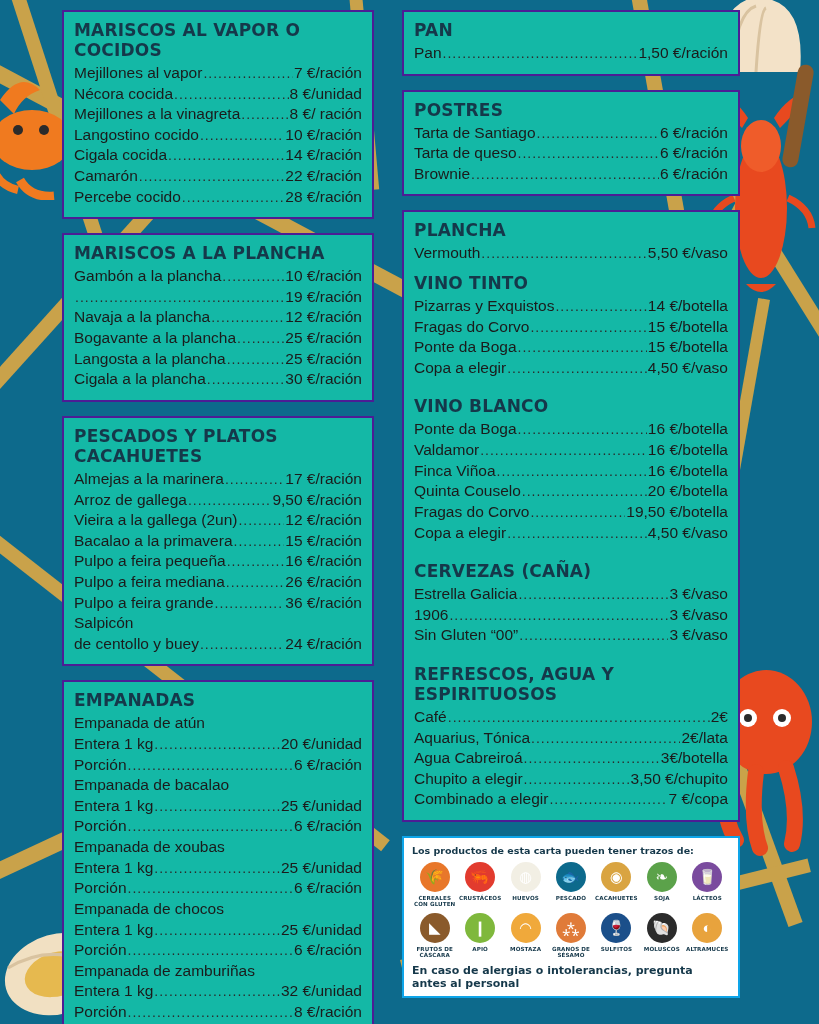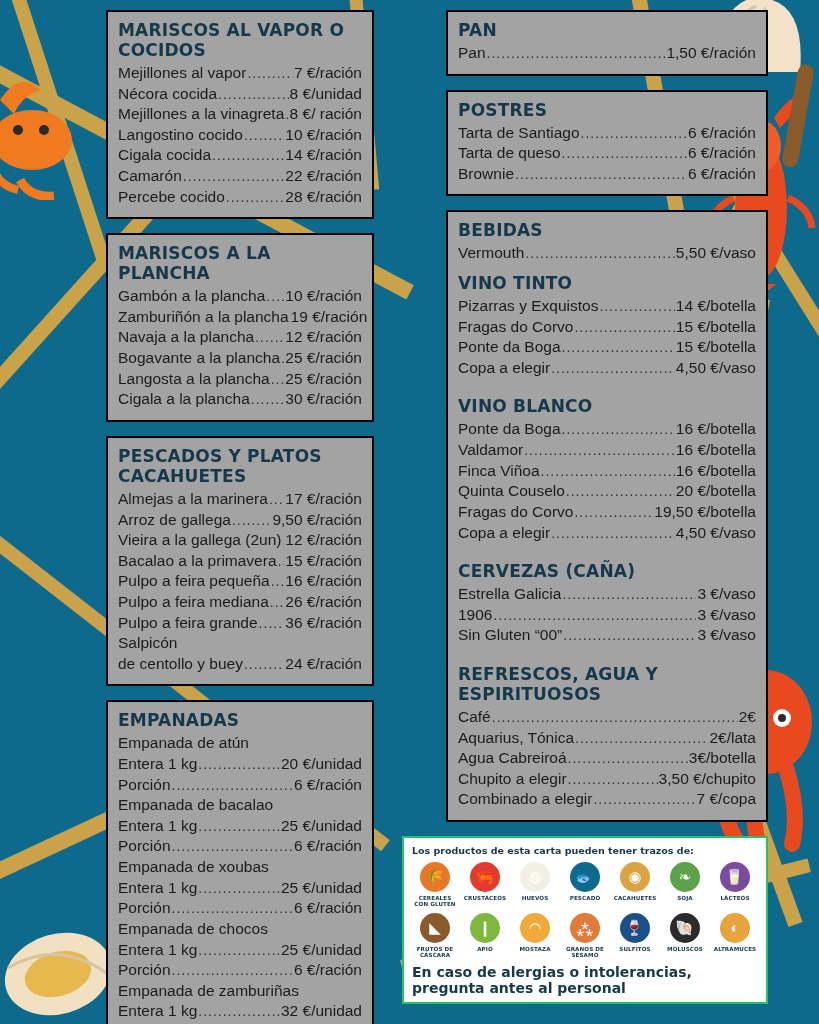--- a/index.html
+++ b/index.html
@@ -19,28 +19,27 @@
     transform-origin: top left;
     opacity:1;
   }
   
   .critter { position:absolute; z-index:1; }
 
   .sheet { position:absolute; inset:0; z-index:3; }
 
   .col { position:absolute; }
   .col-left { left:62px; top:10px; width:312px; }
-  .col-right { left:402px; top:10px; width:366px; }
+  .col-right { left:402px; top:10px; width:338px; }
 
   .card {
-    background:#a3a3a3;
-    border:2px solid #000000;
+    background:#14b8a6;
+    border:2px solid #4c1d95;
     padding:8px 10px 10px 10px;
     margin-bottom:14px;
-    margin-left:44px;
   }
 
   h2 {
     font-family:"DejaVu Sans", sans-serif;
     font-size:17px;
     font-weight:bold;
     color:#15384a;
     margin:0 0 3px 0;
     letter-spacing:0.2px;
   }
@@ -64,29 +63,29 @@
     margin:0 1px;
     font-size:14px;
   }
   .item .pr { flex:0 0 auto; }
   .item.plain { display:block; }
   .spacer { height:9px; }
 
   
   .allerg {
     background:#ffffff;
-    border:2px solid #22c55e;
+    border:2px solid #0ea5e9;
     padding:7px 8px 6px 8px;
   }
   .allerg .head {
     font-size:9.5px; font-weight:bold; color:#15384a; margin-bottom:6px;
     font-family:"DejaVu Sans", sans-serif;
   }
   .allerg .foot {
-    font-size:14px; font-weight:bold; color:#15384a; margin-top:4px;
+    font-size:11px; font-weight:bold; color:#15384a; margin-top:4px;
     font-family:"DejaVu Sans", sans-serif;
   }
   .arow { display:flex; justify-content:space-between; margin-bottom:5px; }
   .acell { width:46px; text-align:center; }
   .acircle {
     width:30px; height:30px; border-radius:50%;
     margin:0 auto 3px auto;
     display:flex; align-items:center; justify-content:center;
     color:#fff; font-size:15px;
   }
@@ -200,21 +199,20 @@
         </div>
       </div>
       <div class="card">
         <h2>MARISCOS A LA PLANCHA</h2>
         <div class="item">
           <span class="nm">Gambón a la plancha</span>
           <span class="dots">........................................................................................................................</span>
           <span class="pr">10 €/ración</span>
         </div>
         <div class="item">
-          <span class="nm">Zamburiñón a la plancha</span>
           <span class="dots">........................................................................................................................</span>
           <span class="pr">19 €/ración</span>
         </div>
         <div class="item">
           <span class="nm">Navaja a la plancha</span>
           <span class="dots">........................................................................................................................</span>
           <span class="pr">12 €/ración</span>
         </div>
         <div class="item">
           <span class="nm">Bogavante a la plancha</span>
@@ -356,21 +354,21 @@
           <span class="dots">........................................................................................................................</span>
           <span class="pr">6 €/ración</span>
         </div>
         <div class="item">
           <span class="nm">Brownie</span>
           <span class="dots">........................................................................................................................</span>
           <span class="pr">6 €/ración</span>
         </div>
       </div>
       <div class="card">
-        <h2>BEBIDAS</h2>
+        <h2>PLANCHA</h2>
         <div class="item">
           <span class="nm">Vermouth</span>
           <span class="dots">........................................................................................................................</span>
           <span class="pr">5,50 €/vaso</span>
         </div>
         <h2 class="sub">VINO TINTO</h2>
         <div class="item">
           <span class="nm">Pizarras y Exquistos</span>
           <span class="dots">........................................................................................................................</span>
           <span class="pr">14 €/botella</span>

